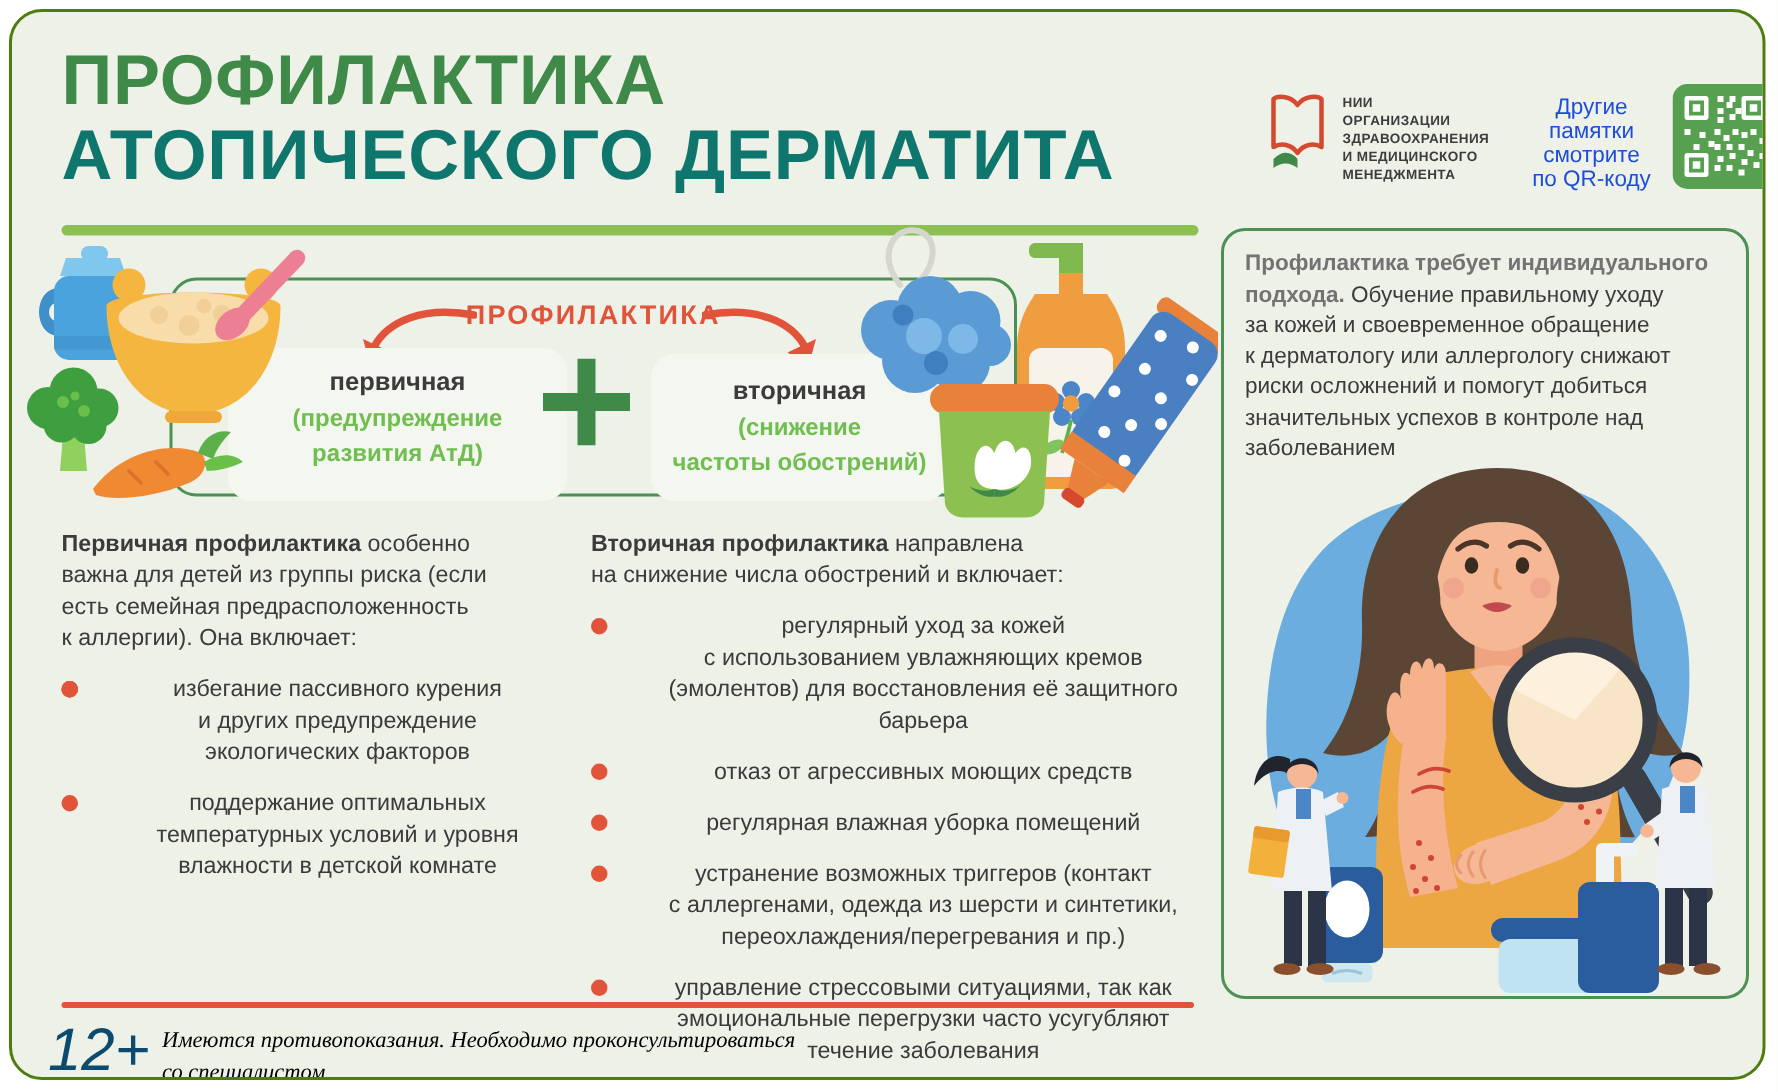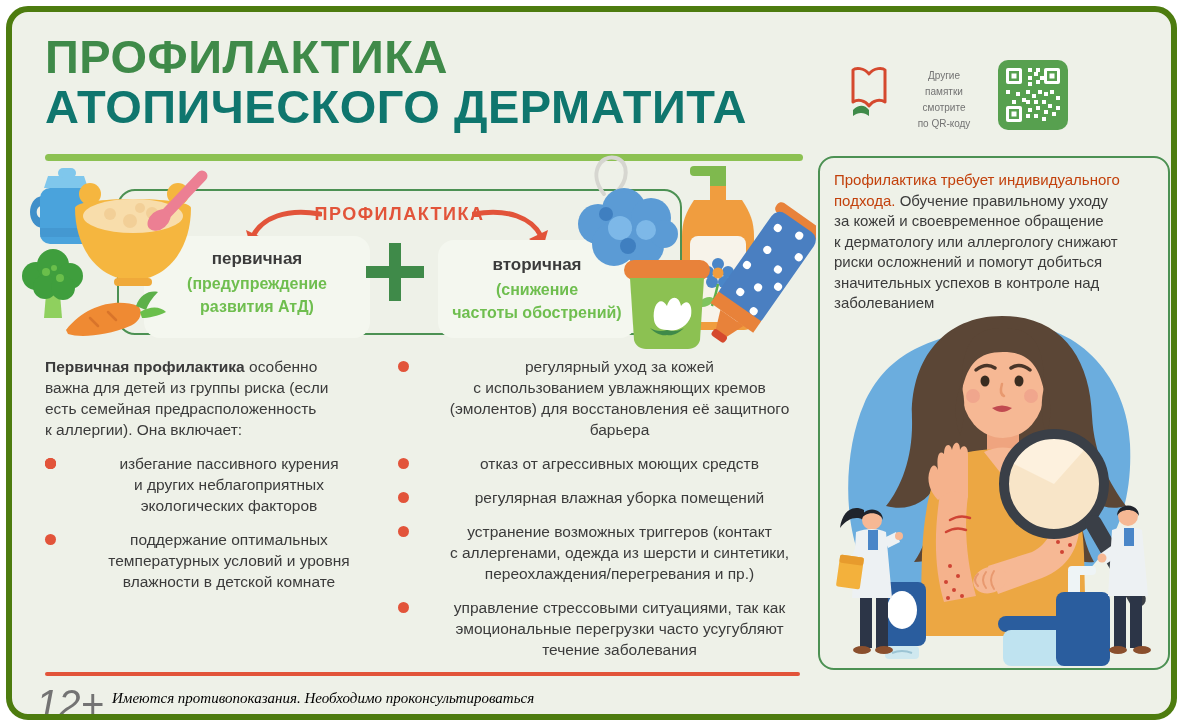--- a/index.html
+++ b/index.html
@@ -1,81 +1,88 @@
 <!DOCTYPE html>
 <html><head>
 <meta charset="utf-8">
 <style>
   html,body{margin:0;padding:0;background:#ffffff;}
   body{width:1185px;height:728px;position:relative;font-family:"Liberation Sans","DejaVu Sans",sans-serif;}
   .poster{position:absolute;left:6px;top:6px;width:1171px;height:714px;background:#eef1e8;
-          border:6px solid #4d7c0f;border-radius:22px;box-sizing:border-box;overflow:hidden;}
+          border:2px solid #4d7c0f;border-radius:22px;box-sizing:border-box;overflow:hidden;}
   
   .title{position:absolute;left:33px;top:20px;font-weight:bold;font-size:47px;line-height:50px;letter-spacing:0.5px;}
   .title .l1{color:#3f8a49;}
   .title .l2{color:#0f766e;}
   
   .header-right{position:absolute;left:836px;top:48px;display:flex;align-items:flex-start;}
   .logo-mark{flex:0 0 auto;margin-top:4px;}
   .logo-text{margin-left:9px;width:112px;font-size:9px;font-weight:bold;line-height:12px;color:#3c3c3c;letter-spacing:0.3px;margin-top:6px;}
-  .qr-caption{margin-left:14px;width:80px;text-align:center;font-size:10px;line-height:16px;color:#737373;margin-top:8px;}
+  .qr-caption{margin-left:14px;width:80px;text-align:center;font-size:15px;line-height:16px;color:#1d4ed8;margin-top:8px;}
   .qr{margin-left:14px;}
   
   .green-bar{position:absolute;left:33px;top:142px;width:758px;height:7px;background:#8cc152;border-radius:4px;}
   
   .scheme-box{position:absolute;left:105px;top:177px;width:565px;height:146px;border:2px solid #4c9153;border-radius:18px;box-sizing:border-box;}
   .scheme-label{position:absolute;left:105px;top:192px;width:565px;text-align:center;font-size:18px;font-weight:bold;letter-spacing:1.5px;color:#e2543a;}
   .arrow{position:absolute;}
   .arrow.left{left:234px;top:196px;}
   .arrow.right{left:460px;top:196px;}
   .scheme-card{position:absolute;background:#f4f7ef;border-radius:16px;text-align:center;box-sizing:border-box;}
   .scheme-card .card-title{font-size:17px;font-weight:bold;color:#3b3b3b;}
   .scheme-card .card-sub{font-size:16px;font-weight:bold;color:#6fbe4f;line-height:23px;white-space:pre-line;margin-top:3px;}
-  .card-primary{left:132px;top:224px;width:226px;height:102px;padding-top:13px;}
+  .card-primary{left:144px;top:224px;width:226px;height:102px;padding-top:13px;}
   .card-secondary{left:426px;top:228px;width:198px;height:98px;padding-top:15px;}
   .plus{position:absolute;left:354px;top:231px;}
   .illo{position:absolute;}
   .illo-left{left:6px;top:154px;}
   .illo-right{left:546px;top:140px;}
   
   .col{position:absolute;color:#3b3b3b;font-size:15.5px;line-height:21px;}
   .col1{left:33px;top:344px;width:345px;}
   .col2{left:386px;top:344px;width:420px;}
   .col .heading{white-space:pre-line;margin:0 0 13px 0;}
   .col .heading b{font-weight:bold;}
   .bullet-list{list-style:none;margin:0;padding:0;text-align:center;}
   .bullet-list li{position:relative;padding-left:23px;margin-bottom:13px;}
   .bullet-list .dot{position:absolute;left:0;top:5px;width:11px;height:11px;border-radius:50%;background:#e2543a;}
   .bullet-list .btext{white-space:pre-line;}
   
   .panel{position:absolute;left:806px;top:144px;width:352px;height:514px;border:2px solid #4c9153;border-radius:16px;box-sizing:border-box;overflow:hidden;}
   .panel-lead{position:absolute;left:14px;top:12px;width:322px;font-size:15px;line-height:20.5px;color:#3b3b3b;white-space:pre-line;}
-  .panel-lead .lead-b{font-weight:normal;color:#c2410c;}
+  .panel-lead .lead-b{font-weight:bold;color:#737373;}
   .panel-illo{position:absolute;left:2px;top:146px;}
   
   .rule{position:absolute;left:33px;top:660px;width:755px;height:4px;background:#e2543a;border-radius:2px;}
-  .age{position:absolute;left:24px;top:670px;font-size:40px;font-style:italic;color:#737373;}
+  .age{position:absolute;left:24px;top:670px;font-size:40px;font-style:italic;color:#0c4a6e;}
   .disclaimer{position:absolute;left:100px;top:676px;width:500px;font-style:italic;font-size:15px;line-height:21px;color:#000000;white-space:pre-line;font-family:Liberation Serif, serif;}
   .credit{position:absolute;left:608px;top:674px;width:546px;text-align:center;font-style:italic;font-size:14.5px;line-height:21px;color:#7ba283;white-space:pre-line;}
 </style>
 </head>
 <body>
 
 <div class="poster">
 
   <div class="title">
     <div class="l1">ПРОФИЛАКТИКА</div>
     <div class="l2">АТОПИЧЕСКОГО ДЕРМАТИТА</div>
   </div>
 
   <div class="header-right">
     <svg class="logo-mark" width="42" height="56" viewBox="0 0 42 56">
       <path d="M21 10 C16 3 7 4 5 6 L5 38 C10 35 17 36 21 42 C25 36 32 35 37 38 L37 6 C35 4 26 3 21 10 Z" fill="none" stroke="#d5492e" stroke-width="3" stroke-linejoin="round"></path>
       <path d="M5 46 C11 40 17 41 21 46 L21 52 C16 48 10 48 5 52 Z" fill="#3f8a49"></path>
     </svg>
+    <div class="logo-text">
+      <div>НИИ</div>
+      <div>ОРГАНИЗАЦИИ</div>
+      <div>ЗДРАВООХРАНЕНИЯ</div>
+      <div>И МЕДИЦИНСКОГО</div>
+      <div>МЕНЕДЖМЕНТА</div>
+    </div>
     <div class="qr-caption">
       <div>Другие</div>
       <div>памятки</div>
       <div>смотрите</div>
       <div>по QR-коду</div>
     </div>
     <svg class="qr" width="70" height="70" viewBox="0 0 70 70">
       <rect x="0" y="0" width="70" height="70" rx="10" fill="#57a04f"></rect>
       <g fill="#ffffff">
         <rect x="8" y="8" width="16" height="16" rx="2"></rect>
@@ -249,29 +256,31 @@
 
   <div class="col col1">
     <p class="heading"><b>Первичная профилактика</b><span> особенно
 важна для детей из группы риска (если
 есть семейная предрасположенность
 к аллергии). Она включает:</span></p>
     <ul class="bullet-list">
       <li><span class="dot"></span></li>
       <li><span class="dot"></span></li>
       <li><span class="dot"></span><span class="btext">избегание пассивного курения
-и других неблагоприятных
+и других предупреждение
 экологических факторов</span></li>
       <li><span class="dot"></span><span class="btext">поддержание оптимальных
 температурных условий и уровня
 влажности в детской комнате</span></li>
     </ul>
   </div>
 
   <div class="col col2">
+    <p class="heading"><b>Вторичная профилактика</b><span> направлена
+на снижение числа обострений и включает:</span></p>
     <ul class="bullet-list">
       <li><span class="dot"></span><span class="btext">регулярный уход за кожей
 с использованием увлажняющих кремов
 (эмолентов) для восстановления её защитного
 барьера</span></li>
       <li><span class="dot"></span><span class="btext">отказ от агрессивных моющих средств</span></li>
       <li><span class="dot"></span><span class="btext">регулярная влажная уборка помещений</span></li>
       <li><span class="dot"></span><span class="btext">устранение возможных триггеров (контакт
 с аллергенами, одежда из шерсти и синтетики,
 переохлаждения/перегревания и пр.)</span></li>

